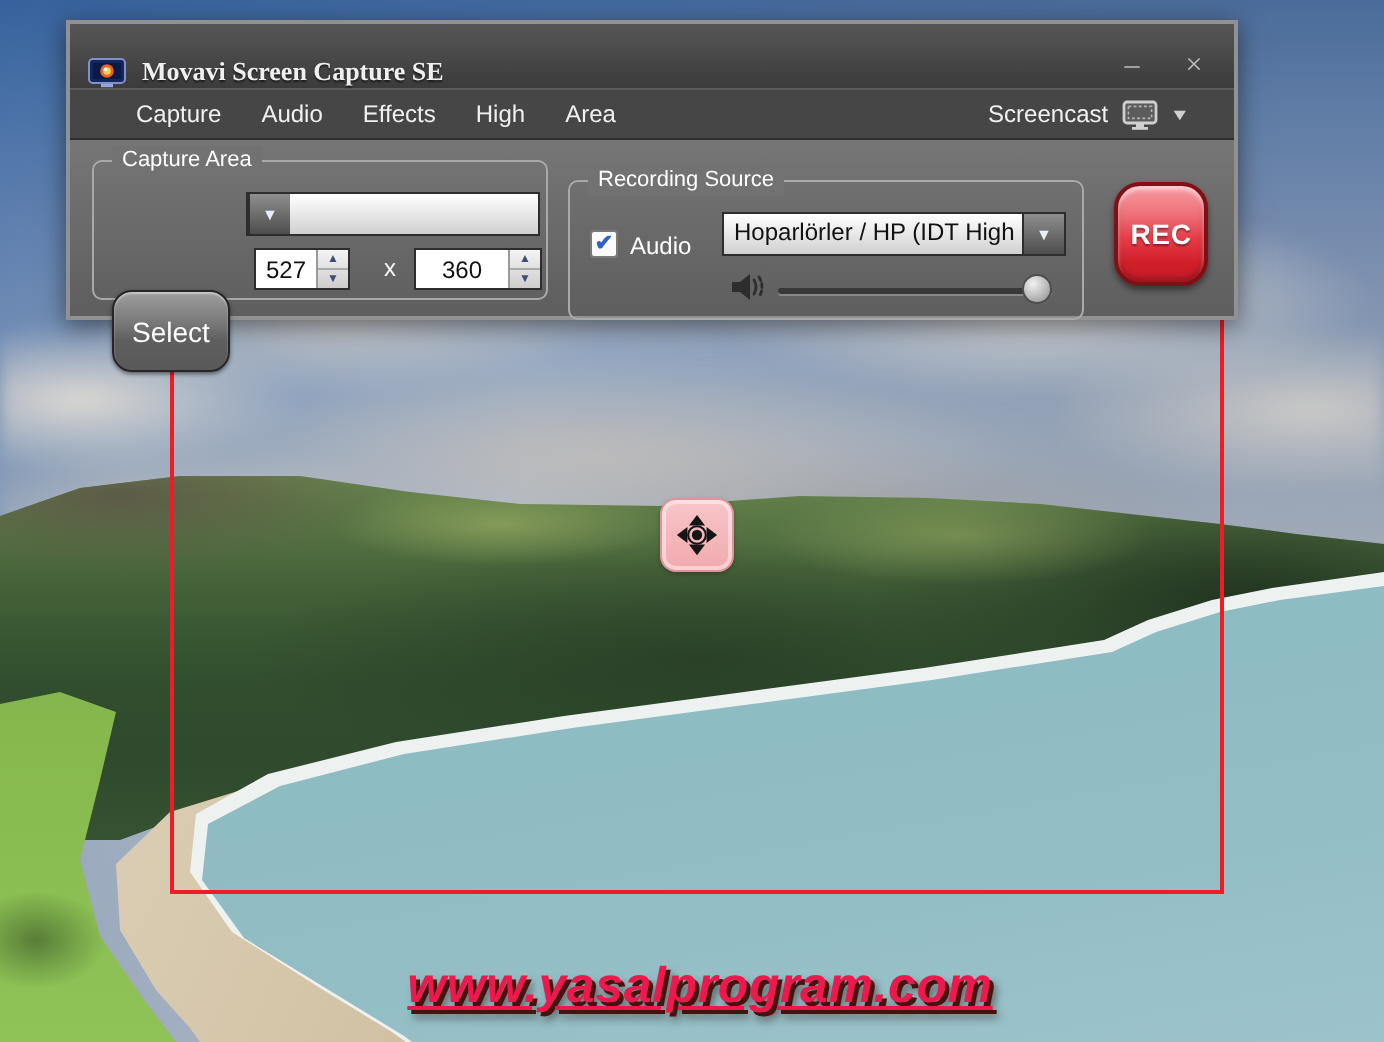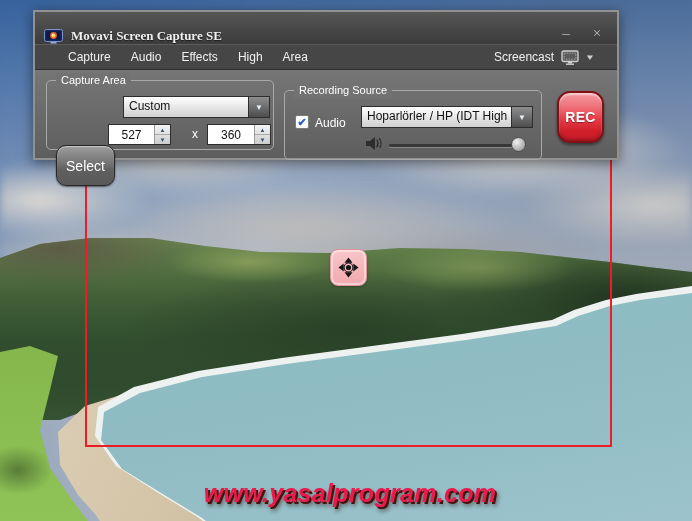--- a/index.html
+++ b/index.html
@@ -49,21 +49,21 @@
 
   
   .capture-rect{position:absolute;left:85px;top:87px;width:527px;height:360px;
     border:2px solid #ee1c25;z-index:5;}
   .move-handle{position:absolute;left:330px;top:249px;width:37px;height:37px;z-index:6;
     border-radius:8px;background:linear-gradient(#f8c6c9,#f1a9ae);border:1px solid #e0939a;
     box-shadow:inset 0 0 0 2px rgba(255,255,255,.45),0 1px 2px rgba(0,0,0,.25);
     display:flex;align-items:center;justify-content:center;cursor:move;}
   .watermark{position:absolute;left:170px;top:479px;width:360px;z-index:4;text-align:center;
     font-size:25px;font-weight:bold;font-style:italic;letter-spacing:.3px;color:#ec1a4c;
-    text-shadow:2px 2px 0 #46140e,3px 4px 4px rgba(40,12,8,.6);}
+    text-shadow:2px 2px 0 #46140e,3px 4px 4px rgba(40,12,8,.6);text-decoration:underline;}
 
   
   .appwin{position:absolute;left:33px;top:10px;width:586px;height:150px;z-index:10;
     border:2px solid #919191;background:#676767;box-shadow:0 3px 12px rgba(0,0,0,.5);
     color:#f0f0f0;}
   .titlebar{height:32px;display:flex;align-items:flex-end;padding:0 9px;
     background:linear-gradient(#565656,#3b3b3b);font-family:Liberation Serif, serif;}
   .app-icon{width:19px;height:15px;margin-right:8px;flex:0 0 auto;}
   .wtitle{font-size:13px;font-weight:bold;text-shadow:0 1px 1px rgba(0,0,0,.6);white-space:nowrap;}
   .tb-btns{margin-left:auto;display:flex;gap:9px;}
@@ -89,21 +89,21 @@
 
   .dropdown{position:absolute;height:22px;background:linear-gradient(#ffffff,#d0d0d0);
     border:1px solid #2d2d2d;display:flex;align-items:stretch;cursor:default;}
   .dd-value{flex:1;padding:2px 5px 0;font-size:12px;color:#111;white-space:nowrap;overflow:hidden;}
   .dd-arrow-btn{width:21px;background:linear-gradient(#8e8e8e,#4d4d4d);border-left:1px solid #2d2d2d;
     color:#e7effb;font-size:8px;display:flex;align-items:center;justify-content:center;}
   .preset-dd{left:76px;top:15px;width:147px;}
   .device-dd{left:76px;top:15px;width:172px;}
 
   .dim-field{position:absolute;top:43px;height:21px;background:#fff;border:1px solid #2d2d2d;display:flex;}
-  .width-field{left:61px;width:63px;}
+  .width-field{left:80px;width:48px;}
   .height-field{left:160px;width:64px;}
   .num{width:100%;min-width:0;border:none;outline:none;background:transparent;
     font-family:"Liberation Sans",sans-serif;font-size:12px;text-align:center;color:#111;padding:0;}
   .spin{width:16px;flex:0 0 auto;border-left:1px solid #9a9a9a;background:linear-gradient(#f4f4f4,#cdcdcd);
     display:flex;flex-direction:column;}
   .spin-btn{flex:1;font-size:6px;color:#3c4f74;display:flex;align-items:center;justify-content:center;cursor:default;}
   .spin-btn + .spin-btn{border-top:1px solid #ababab;}
   .x-sep{position:absolute;left:145px;top:46px;font-size:12px;color:#fff;}
 
   .checkbox{position:absolute;left:10px;top:24px;width:14px;height:14px;background:#fbfbfb;
@@ -187,21 +187,20 @@
       </span>
     </div>
 
     <div class="content">
 
       <div class="group group-capture">
         <span class="group-label">Capture Area</span>
         <div class="select-btn">Select</div>
 
         <div class="dropdown preset-dd">
-          <span class="dd-value">Custom</span>
           <span class="dd-arrow-btn">▼</span>
         </div>
 
         <div class="dim-field width-field">
           <input class="num" value="527" style="">
           <span class="spin">
             <span class="spin-btn">▲</span>
             <span class="spin-btn">▼</span>
           </span>
         </div>

